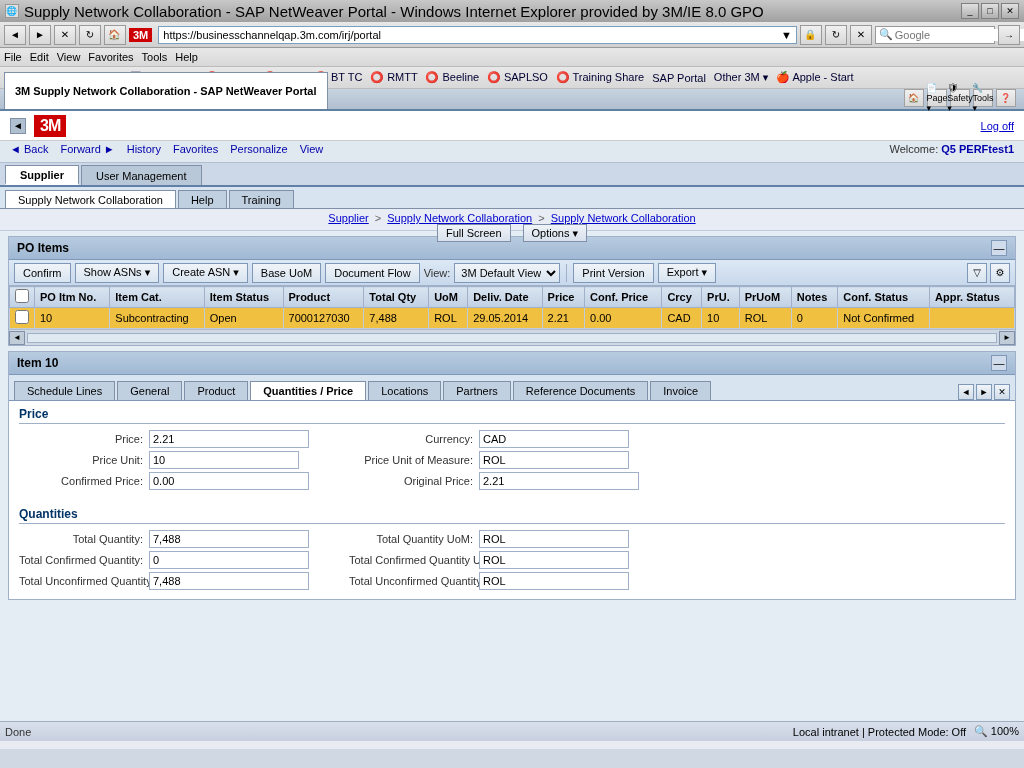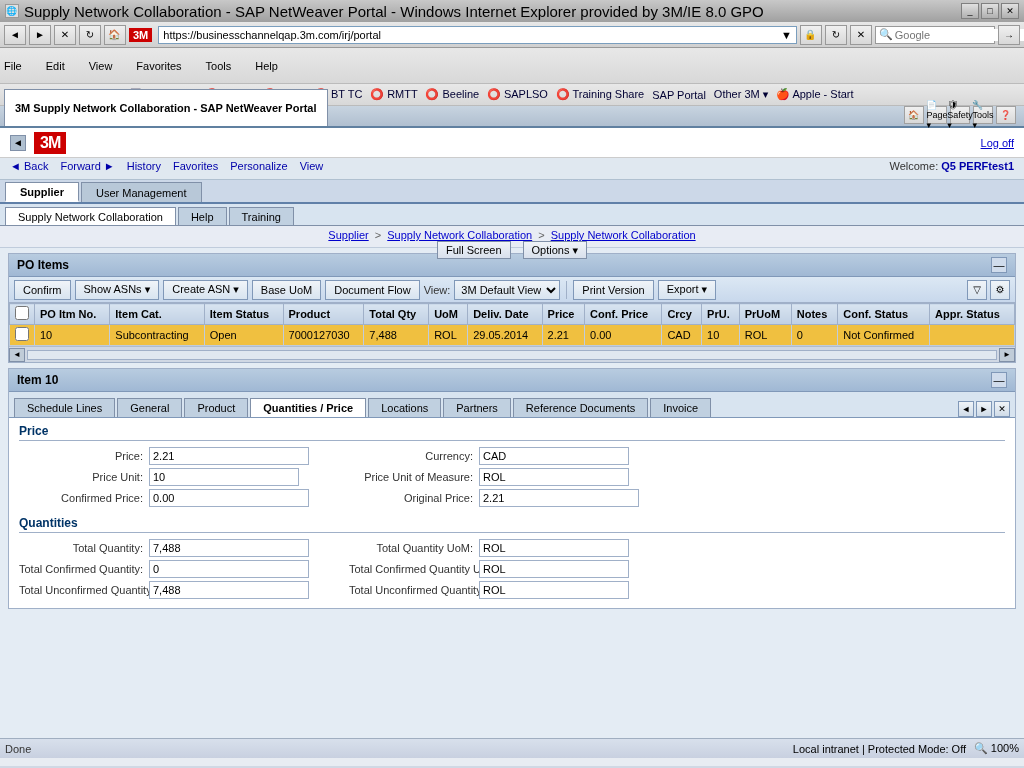--- a/index.html
+++ b/index.html
@@ -35,22 +35,22 @@
     .address-bar input { border: none; outline: none; flex: 1; font-size: 11px; background: white; }
     .logo-3m-nav { background: #cc0000; color: white; font-weight: bold; font-size: 11px; padding: 1px 4px; margin-right: 3px; }
     .search-bar { width: 120px; height: 18px; border: 1px solid #999; background: white; display: flex; align-items: center; padding: 1px 3px; gap: 2px; }
     .search-bar input { border: none; outline: none; font-size: 11px; flex: 1; }
 
     .browser-menu-bar {
       background: linear-gradient(to bottom, #e8e8e8, #d8d8d8);
       padding: 1px 4px;
       display: flex;
       align-items: center;
-      gap: 24px;
-      height: 36px;
+      gap: 8px;
+      height: 19px;
       border-bottom: 1px solid #bbb;
     }
     .menu-item { font-size: 11px; cursor: pointer; color: #000; }
 
     .favorites-bar {
       background: linear-gradient(to bottom, #e8e8e8, #d8d8d8);
       padding: 2px 4px;
       display: flex;
       align-items: center;
       gap: 8px;
@@ -318,21 +318,21 @@
       background: white;
       height: 18px;
       padding: 1px 3px;
       font-size: 11px;
       min-width: 80px;
     }
     .form-input.wide { min-width: 160px; }
     .form-input.medium { min-width: 80px; }
     .form-input.small { min-width: 50px; }
 
-    .qty-section { margin-top: 6px; }
+    .qty-section { margin-top: 14px; }
 
     
     .content-area::-webkit-scrollbar { width: 16px; }
     .content-area::-webkit-scrollbar-track { background: #d0d8e4; }
     .content-area::-webkit-scrollbar-thumb { background: linear-gradient(to right, #c0c8d8, #a8b8cc); border: 1px solid #8090a8; }
 
     .table-scroll { overflow-x: auto; }
     .table-scroll-bar { height: 16px; background: #d0d8e4; border-top: 1px solid #b0bccc; display: flex; align-items: center; }
     .scroll-left-btn, .scroll-right-btn { width: 16px; height: 14px; background: #c0ccd8; border: 1px solid #8090a8; display: flex; align-items: center; justify-content: center; font-size: 8px; cursor: pointer; }
     .scroll-track { flex: 1; height: 10px; background: #e0e8f0; margin: 0 2px; border: 1px solid #a0b0c8; }

